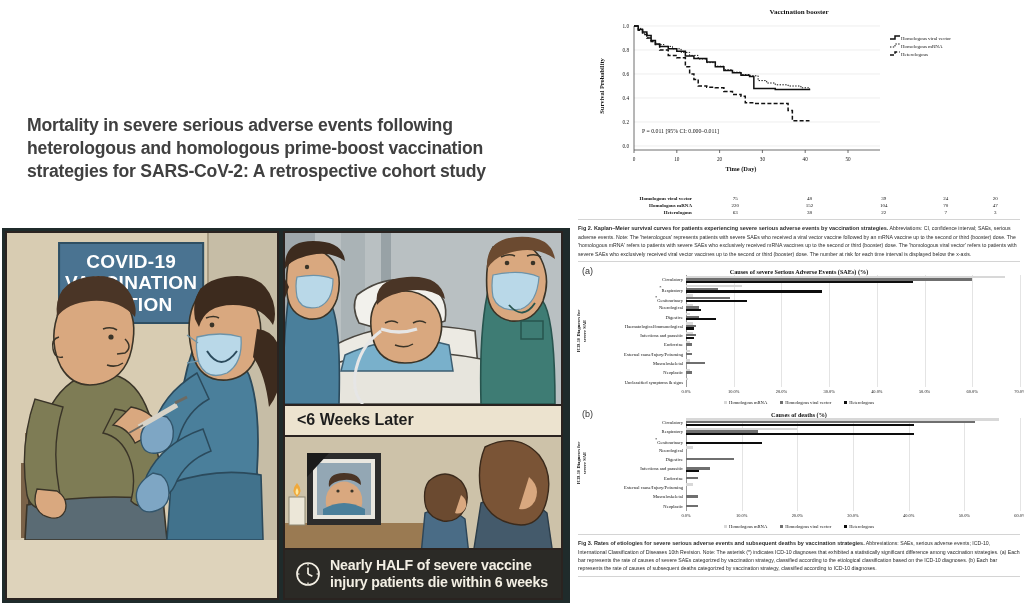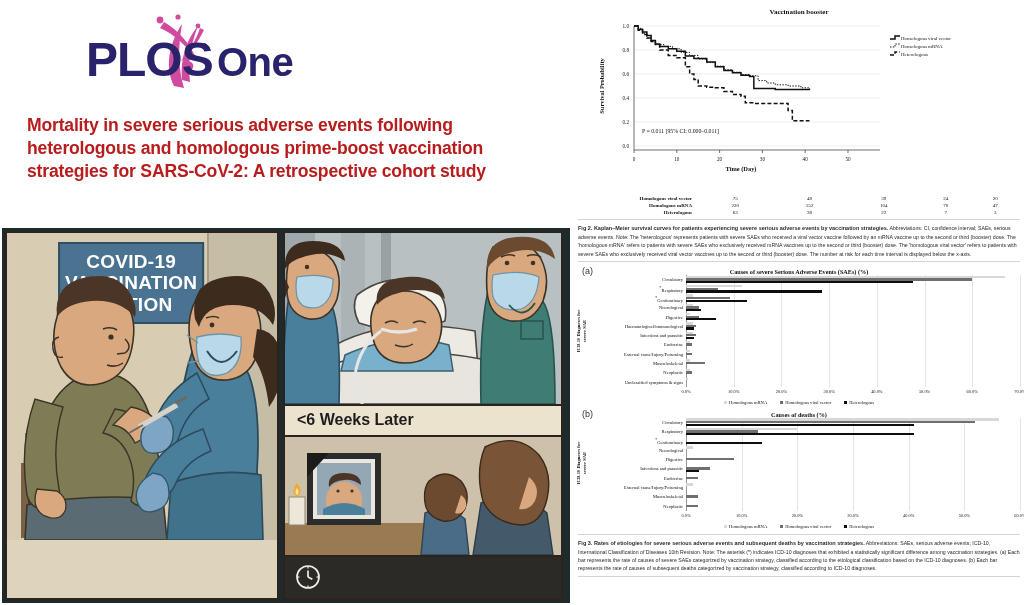--- a/index.html
+++ b/index.html
@@ -16,21 +16,21 @@
   
   .left-col { position:absolute; left:0; top:0; width:572px; height:605px; }
 
   
   .logo-wrap { position:absolute; left:86px; top:14px; width:240px; height:90px; }
   .logo-svg { display:block; }
 
   
   .title {
     position:absolute; left:27px; top:114px; width:510px;
-    font-size:17.6px; font-weight:bold; color:#b91c1c;
+    font-size:17.6px; font-weight:bold; color:#404040;
     line-height:1.30; letter-spacing:-0.2px;
   }
   .authors {
     position:absolute; left:27px; top:180px; width:505px;
     font-size:9.4px; color:#6f6f6f; line-height:1.85;
   }
   .author-badge{
     display:inline-block; width:8px; height:8px; background:#8d8d8d;
     border-radius:1.5px; vertical-align:-1px; margin:0 1px;
     position:relative;
@@ -147,37 +147,20 @@
   .bc-legend i { display:inline-block; width:3px; height:3px; margin-right:2px; vertical-align:middle; }
   .asterisk { font-size:4.4px; vertical-align:super; }
 </style>
 </head>
 <body>
 
 <div class="page">
 
   <div class="left-col">
 
-    <div class="logo-wrap">
-      <svg class="logo-svg" width="240" height="90" viewBox="0 0 240 90">
-        <g fill="#cf4ba0">
-          <path d="M88 72 C78 52 84 28 96 10 C92 34 92 54 98 74 Z"></path>
-          <path d="M96 66 C94 46 100 26 112 12 C104 32 102 50 104 68 Z"></path>
-          <path d="M78 8 C92 16 104 30 110 44 C98 30 88 20 74 14 Z"></path>
-          <path d="M118 16 C112 28 104 40 94 48 C104 36 110 26 114 14 Z"></path>
-          <circle cx="74" cy="6" r="3.4"></circle>
-          <circle cx="92" cy="3" r="2.6"></circle>
-          <circle cx="112" cy="12" r="2.4"></circle>
-          <circle cx="118" cy="32" r="3"></circle>
-          <circle cx="103" cy="52" r="4.4"></circle>
-        </g>
-        <text x="0" y="62" font-family="Liberation Sans, sans-serif" font-size="48" font-weight="bold" fill="#29236b" letter-spacing="-1">PLOS</text>
-        <text x="131" y="62" font-family="Liberation Sans, sans-serif" font-size="40" font-weight="bold" fill="#29236b" letter-spacing="-0.5">One</text>
-      </svg>
-    </div>
 
     <div class="title">Mortality in severe serious adverse events following heterologous and homologous prime-boost vaccination strategies for SARS-CoV-2: A retrospective cohort study</div>
 
 
     <div class="comic">
 
       <div class="comic-panel panel-left">
         <div class="scene scene-1">
           <div class="wall-l"></div>
           <div class="wall-r"></div>
@@ -326,20 +309,24 @@
         <div class="cap-dark">
           <svg class="clock-ic" width="26" height="26" viewBox="0 0 26 26">
             <circle cx="13" cy="13" r="11" fill="none" stroke="#f3efe4" stroke-width="1.7"></circle>
             <line x1="13" y1="13" x2="13" y2="6.5" stroke="#f3efe4" stroke-width="1.7"></line>
             <line x1="13" y1="13" x2="17.4" y2="15.2" stroke="#f3efe4" stroke-width="1.7"></line>
             <line x1="13" y1="2.6" x2="13" y2="4.4" stroke="#f3efe4" stroke-width="1.3"></line>
             <line x1="13" y1="21.6" x2="13" y2="23.4" stroke="#f3efe4" stroke-width="1.3"></line>
             <line x1="2.6" y1="13" x2="4.4" y2="13" stroke="#f3efe4" stroke-width="1.3"></line>
             <line x1="21.6" y1="13" x2="23.4" y2="13" stroke="#f3efe4" stroke-width="1.3"></line>
           </svg>
+          <div class="txt">
+            <div>Nearly HALF of severe vaccine</div>
+            <div>injury patients die within 6 weeks</div>
+          </div>
         </div>
       </div>
     </div>
   </div>
 
   <div class="right-col">
 
     <div class="fig-block">
       <div class="km-title">Vaccination booster</div>
       <div class="km-wrap">

